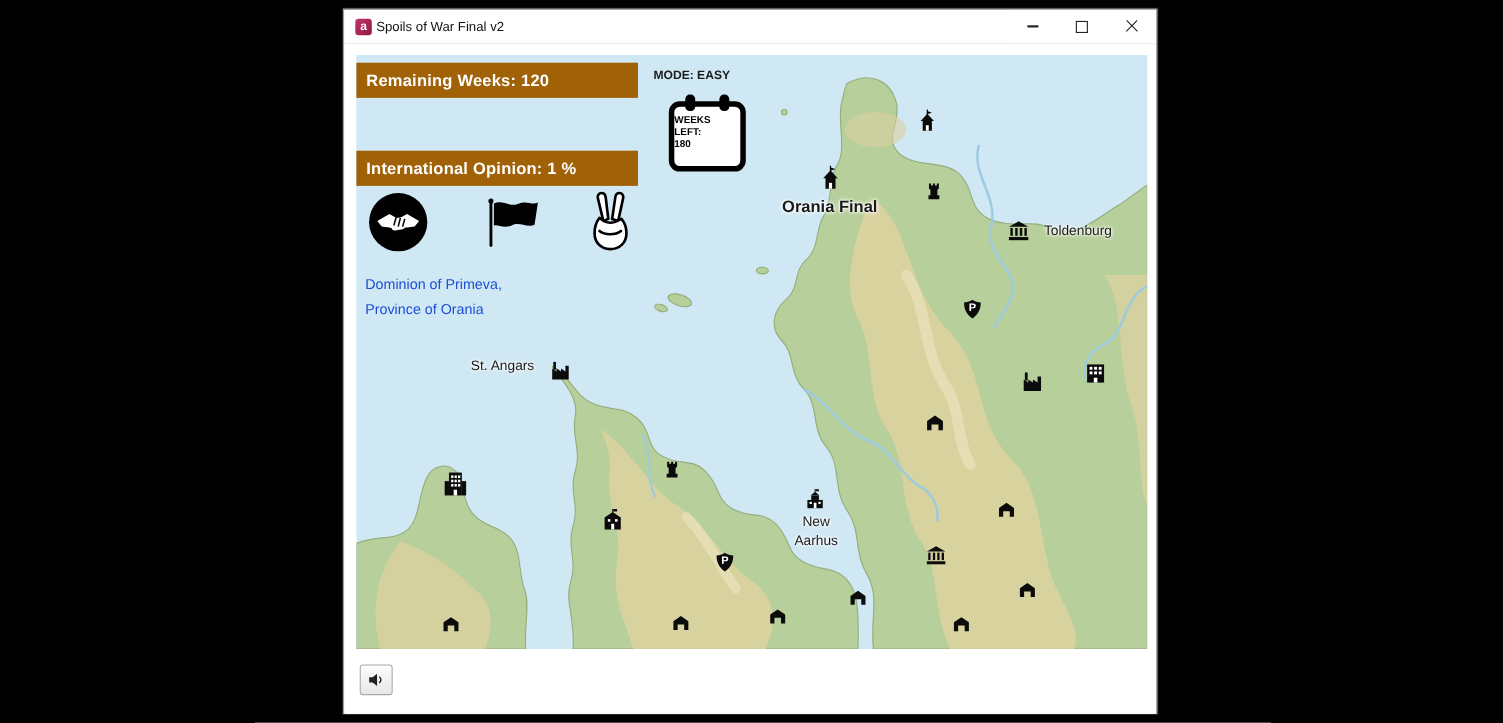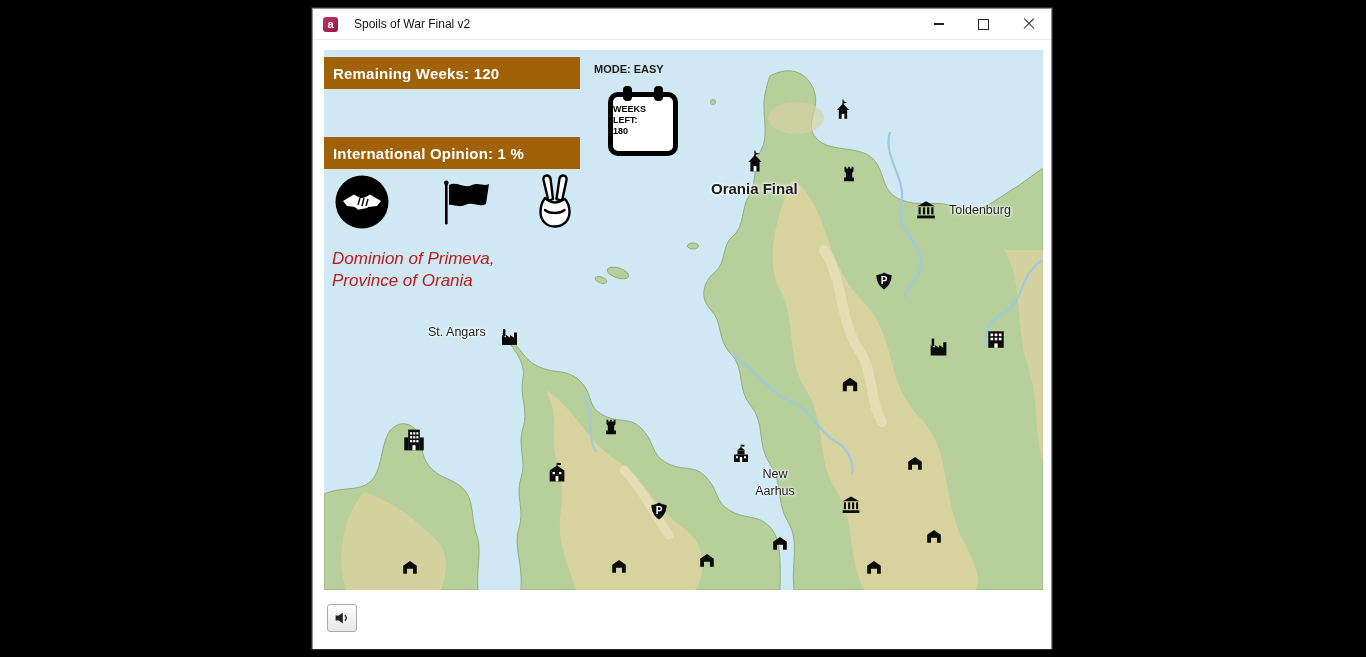--- a/index.html
+++ b/index.html
@@ -15,21 +15,21 @@
   }
   .titlebar{
     height:30px;display:flex;align-items:center;background:#fff;
     border-bottom:1px solid #ececec;user-select:none;
   }
   .logo{
     width:15px;height:15px;margin-left:10px;border-radius:3px;
     background:linear-gradient(135deg,#c2356b,#8e1843);
     color:#fff;font:bold 11px/15px "Liberation Sans",sans-serif;text-align:center;
   }
-  .title-text{margin-left:16px;font-size:12px;color:#111;}
+  .title-text{margin-left:4px;font-size:12px;color:#111;}
   .win-controls{margin-left:auto;display:flex;height:30px;}
   .win-btn{
     width:45px;height:30px;display:flex;align-items:center;justify-content:center;
     background:#fff;border:none;cursor:pointer;position:relative;
   }
   .glyph-min{width:10px;height:1.4px;background:#222;display:block;}
   .glyph-max{width:9px;height:9px;border:1.3px solid #222;display:block;}
   .glyph-close{position:relative;width:12px;height:12px;display:block;}
   .glyph-close::before,.glyph-close::after{
     content:"";position:absolute;left:-1px;top:5.3px;width:14px;height:1.4px;background:#222;
@@ -56,31 +56,31 @@
     border:5px solid #000;border-radius:10px;
   }
   .cal-ring{position:absolute;top:-11px;width:9px;height:15px;background:#000;border-radius:4px;}
   .cal-ring.r1{left:10px;} .cal-ring.r2{right:10px;}
   .cal-text{margin-top:7px;text-align:left;font-size:9px;font-weight:bold;line-height:11px;color:#000;}
   .big-icon{position:absolute;line-height:0;cursor:pointer;}
   .icon-handshake{left:10px;top:124px;}
   .icon-flag{left:118px;top:130px;}
   .icon-victory{left:210px;top:120px;}
   .region-title{
-    position:absolute;left:8px;top:198px;font-size:17px;line-height:22px;color:#b91c1c;font-style:italic;
+    position:absolute;left:8px;top:198px;font-size:13px;line-height:22px;color:#1d4ed8;
   }
   
   .map-label{
     position:absolute;color:#1a1a1a;font-size:12.5px;
     text-shadow:0 0 3px #fff,0 0 5px #fff,0 0 2px #fff;white-space:nowrap;
   }
   .label-orania{left:387px;top:130px;font-size:15px;font-weight:bold;}
   .label-toldenburg{left:625px;top:153px;text-align:right;}
   .label-stangars{left:104px;top:275px;}
-  .label-newaarhus{left:392px;top:416px;width:52px;text-align:center;white-space:normal;line-height:17px;margin-left:33px;}
+  .label-newaarhus{left:392px;top:416px;width:52px;text-align:center;white-space:normal;line-height:17px;}
   .marker{position:absolute;transform:translate(-50%,-50%);line-height:0;cursor:pointer;}
   .marker svg{fill:#0b0b0b;}
   .shield-p{
     position:absolute;left:0;right:0;top:2.5px;text-align:center;
     font:bold 10px "Liberation Sans",sans-serif;color:#fff;font-style:normal;pointer-events:none;
   }
   
   .speaker-btn{
     position:absolute;left:14px;top:564px;width:30px;height:28px;
     border:1px solid #a9a9a9;border-radius:3px;

